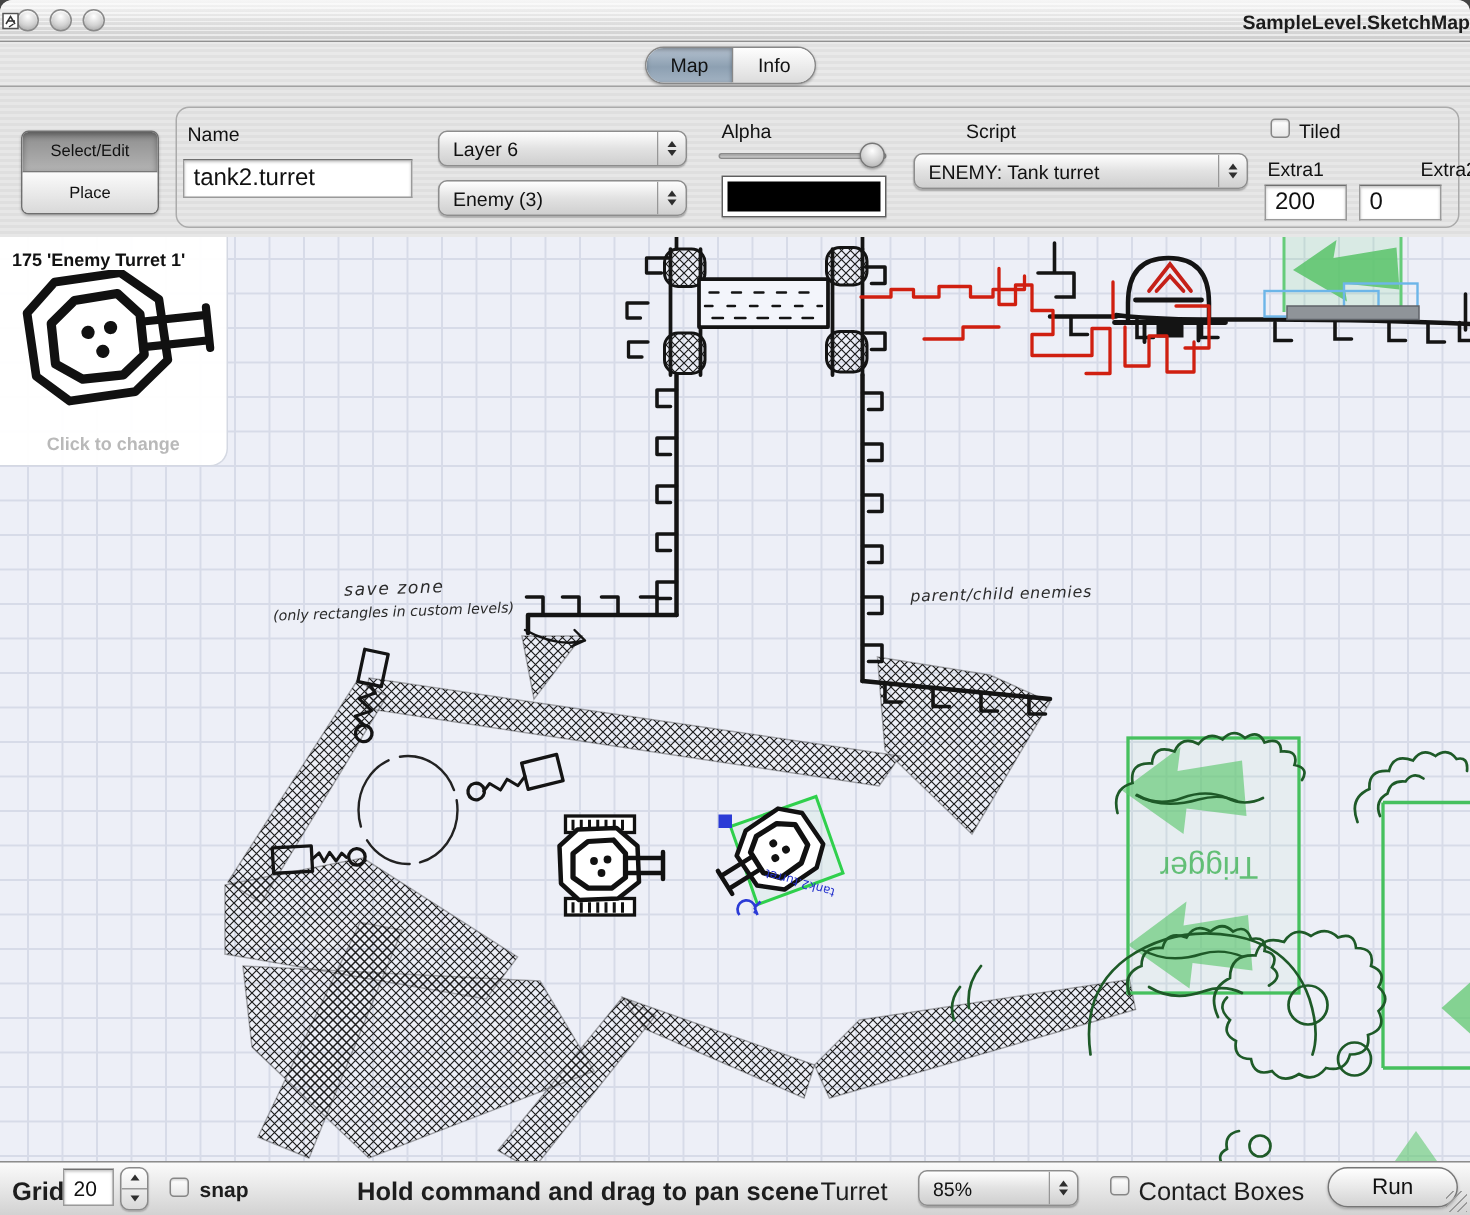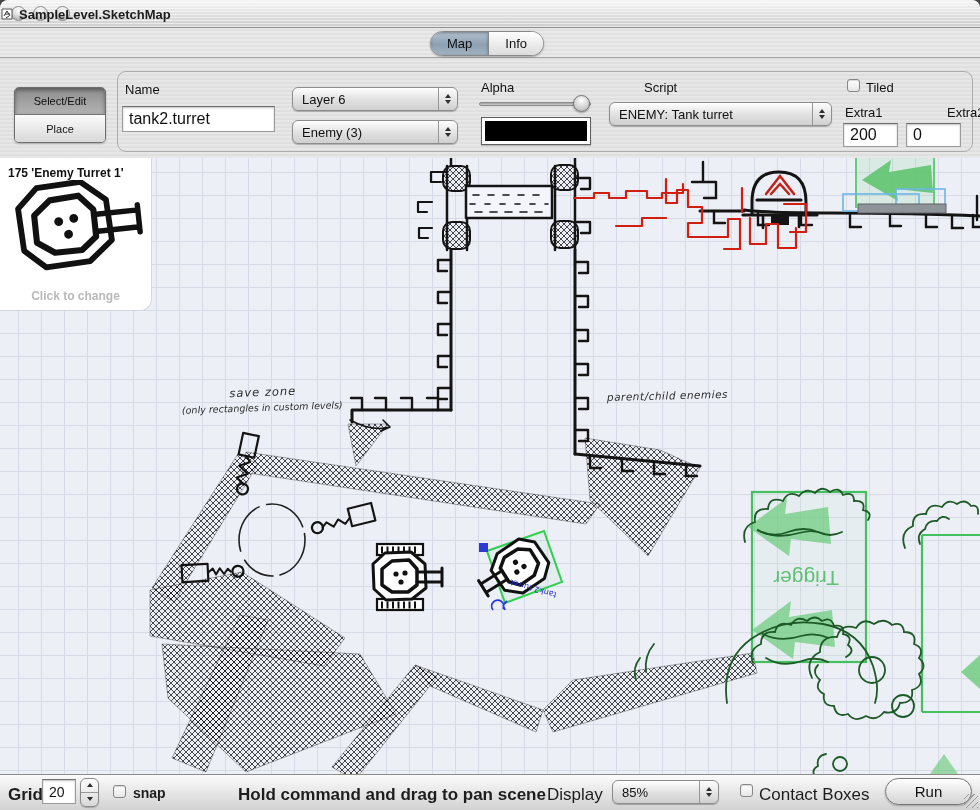--- a/index.html
+++ b/index.html
@@ -7,21 +7,21 @@
   .window{position:relative;width:980px;height:810px;background:#e4e4e4;
     font-family:"Liberation Sans",sans-serif;border-radius:8px 8px 0 0;overflow:hidden;
     box-shadow:0 10px 30px rgba(0,0,0,.5);}
   
   .titlebar{position:absolute;left:0;top:0;width:100%;height:28px;
     background-image:repeating-linear-gradient(0deg,rgba(255,255,255,.55) 0 1px,rgba(0,0,0,0) 1px 3px),linear-gradient(#f6f6f6,#cdcdcd);
     border-bottom:1px solid #8f8f8f;border-radius:8px 8px 0 0;}
   .tl{position:absolute;top:6px;width:15px;height:15px;border-radius:50%;
     background:radial-gradient(circle at 50% 30%,#ffffff,#d2d2d2 55%,#9a9a9a);
     border:1px solid #8a8a8a;box-shadow:inset 0 1px 1px rgba(255,255,255,.8);}
-  .title{position:absolute;top:0;left:0;right:0;height:28px;display:flex;align-items:center;justify-content:flex-start;
+  .title{position:absolute;top:0;left:0;right:0;height:28px;display:flex;align-items:center;justify-content:space-between;
     gap:5px;font-size:13px;font-weight:bold;color:#1c1c1c;}
   
   .tabstrip{position:absolute;left:0;top:28px;width:100%;height:30px;
     background-image:repeating-linear-gradient(0deg,#e9e9e9 0 2px,#e1e1e1 2px 4px);
     border-bottom:1px solid #a2a2a2;padding-left:48px;}
   .segmented{position:absolute;left:430px;top:3px;height:25px;display:flex;border:1px solid #888;
     border-radius:13px;overflow:hidden;background:#fff;box-shadow:0 1px 2px rgba(0,0,0,.3);}
   .segment{height:100%;display:flex;align-items:center;justify-content:center;font-size:13px;color:#111;
     padding:0 16px;background:linear-gradient(#fefefe,#dcdcdc);}
   .segment.selected{background:linear-gradient(#b4c1cf,#8da0b2 55%,#a2b2c2);box-shadow:inset 0 1px 3px rgba(0,0,0,.35);
@@ -363,21 +363,21 @@
       <div>
           <span class="tri up"></span>
         </div>
       <div>
           <span class="tri down"></span>
         </div>
     </div>
     <span class="aqua-checkbox" style="left:113px;top:10px"></span>
     <span class="sb-label" style="left:133px;top:10px;font-size:14px">snap</span>
     <span class="sb-label" style="left:238px;top:10px">Hold command and drag to pan scene</span>
-    <span class="sb-label" style="left:547px;top:10px;font-weight:normal">Display</span>
+    <span class="sb-label" style="left:547px;top:10px;font-weight:normal">Turret</span>
     <div class="popup" style="left:612px;top:5px;width:107px">
       <span>85%</span>
       <span class="popup-cap">
           <span class="tri up"></span>
           <span class="tri down"></span>
         </span>
     </div>
     <span class="aqua-checkbox" style="left:740px;top:9px"></span>
     <span class="sb-label" style="left:759px;top:10px;font-weight:normal">Contact Boxes</span>
     <div class="run-btn">Run</div>

